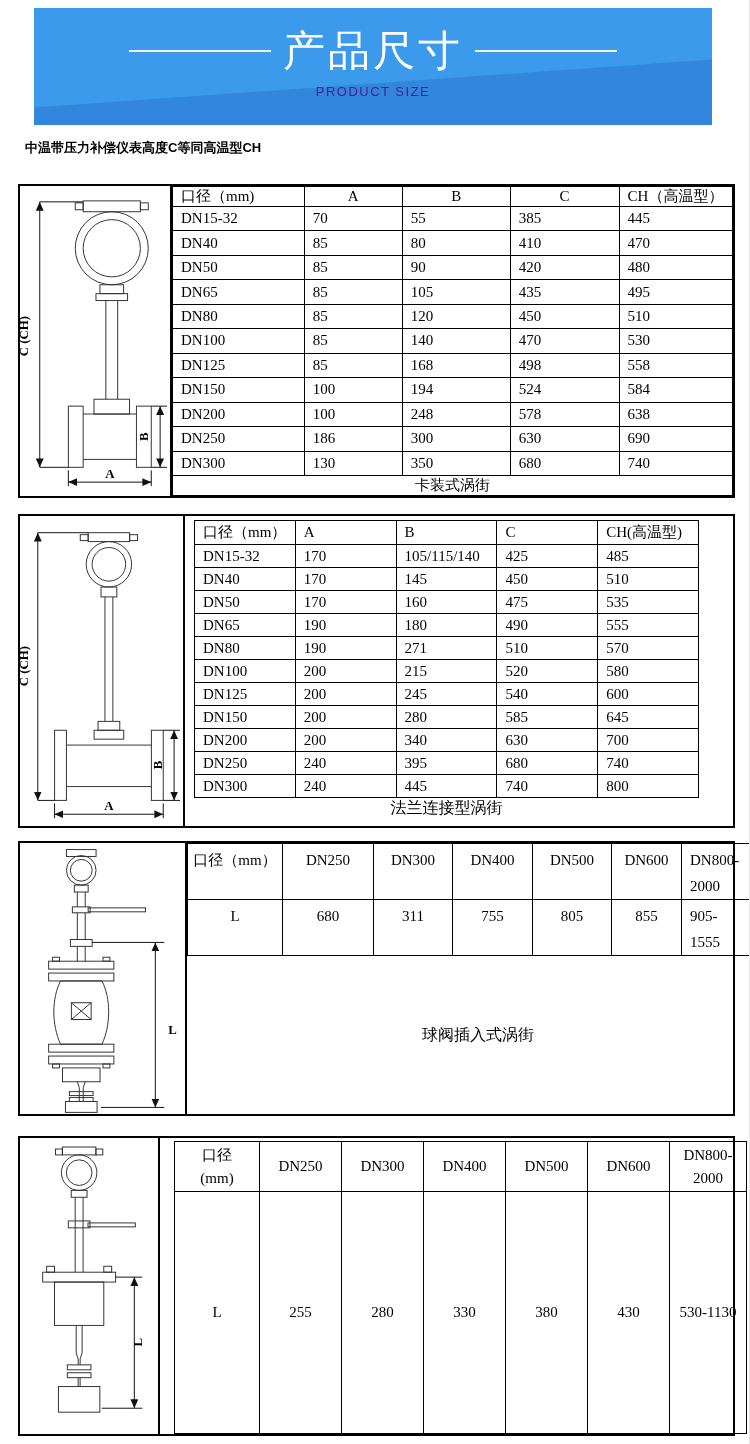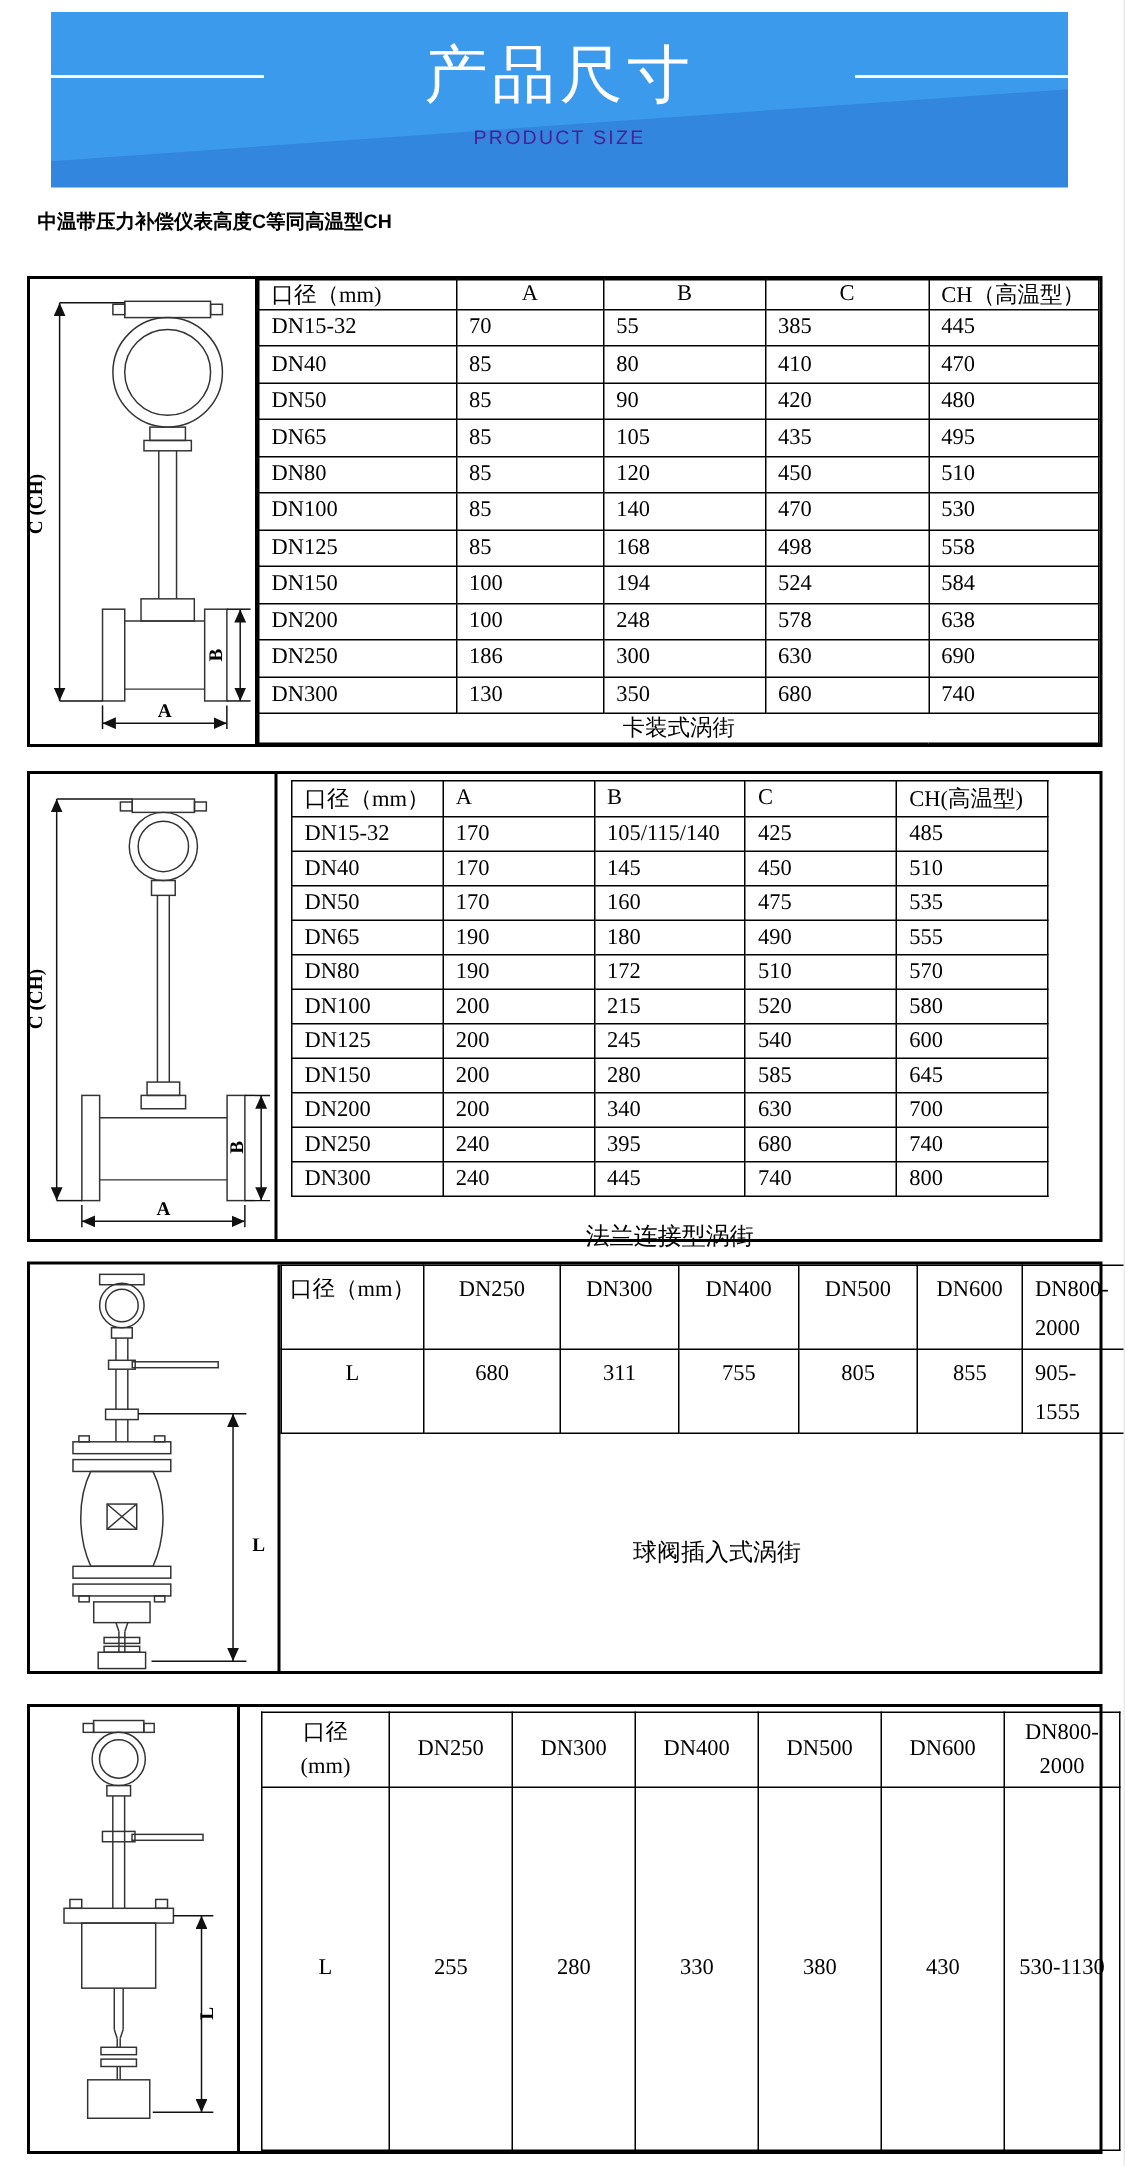--- a/index.html
+++ b/index.html
@@ -11,21 +11,21 @@
   
   .banner{
     position:relative;margin:8px 0 0 34px;width:678px;height:117px;
     background:#3b9aeb;overflow:hidden;
     font-family:"Liberation Sans","DejaVu Sans",sans-serif;
   }
   .banner .wedge{
     position:absolute;left:0;top:0;width:100%;height:100%;background:#3286de;
     clip-path:polygon(0 85%,100% 44%,100% 100%,0 100%);
   }
-  .banner-row{position:relative;display:flex;align-items:center;justify-content:space-between;gap:12px;margin-top:20px;font-family:Liberation Serif, serif;}
+  .banner-row{position:relative;display:flex;align-items:center;justify-content:center;gap:12px;margin-top:20px;}
   .hline{width:142px;height:2px;background:rgba(255,255,255,.95);}
   .banner-title{color:#fff;font-size:42px;letter-spacing:3px;line-height:1.1;}
   .banner-sub{position:relative;text-align:center;color:#4c1d95;font-size:13px;letter-spacing:1.5px;margin-top:10px;}
   
   .heading{
     margin:14px 0 27px 25px;font-family:"Liberation Sans","DejaVu Sans",sans-serif;
     font-size:13px;font-weight:bold;
   }
   
   .block{margin-left:18px;width:717px;border:2px solid #000;box-sizing:border-box;display:flex;background:#fff;}
@@ -47,21 +47,21 @@
   .t1 th:nth-child(5){width:19.4%;}
   .t1 tfoot td{text-align:center;padding:0;}
 
   #block2{height:314px;margin-top:16px;}
   #block2 .draw{flex:0 0 165px;}
   #block2 .content{flex:1;padding:4px 0 0 9px;display:flex;flex-direction:column;}
   .t2{width:505px;border-collapse:collapse;table-layout:fixed;}
   .t2 th,.t2 td{border:1px solid #000;font-weight:normal;font-size:15px;text-align:left;padding:0 0 0 8px;height:22px;}
   .t2 th{height:23px;}
   .t2 th:nth-child(n){width:20%;}
-  .caption-line{width:505px;text-align:center;font-size:16px;margin-top:16px;}
+  .caption-line{width:505px;text-align:center;font-size:16px;margin-top:0;}
 
   #block3{height:275px;margin-top:13px;}
   #block3 .draw{flex:0 0 167px;}
   #block3 .content{flex:1;display:flex;flex-direction:column;}
   .t3{width:540px;border-collapse:collapse;table-layout:fixed;}
   .t3 th,.t3 td{
     border:1px solid #000;font-weight:normal;font-size:15px;text-align:center;
     vertical-align:top;padding:4px 2px 0 2px;white-space:pre-line;line-height:1.7;height:49px;
   }
   .t3 th:nth-child(1){width:90px;}
@@ -322,21 +322,21 @@
           <tr>
             <td>DN65</td>
             <td>190</td>
             <td>180</td>
             <td>490</td>
             <td>555</td>
           </tr>
           <tr>
             <td>DN80</td>
             <td>190</td>
-            <td>172</td>
+            <td>271</td>
             <td>510</td>
             <td>570</td>
           </tr>
           <tr>
             <td>DN100</td>
             <td>200</td>
             <td>215</td>
             <td>520</td>
             <td>580</td>
           </tr>

